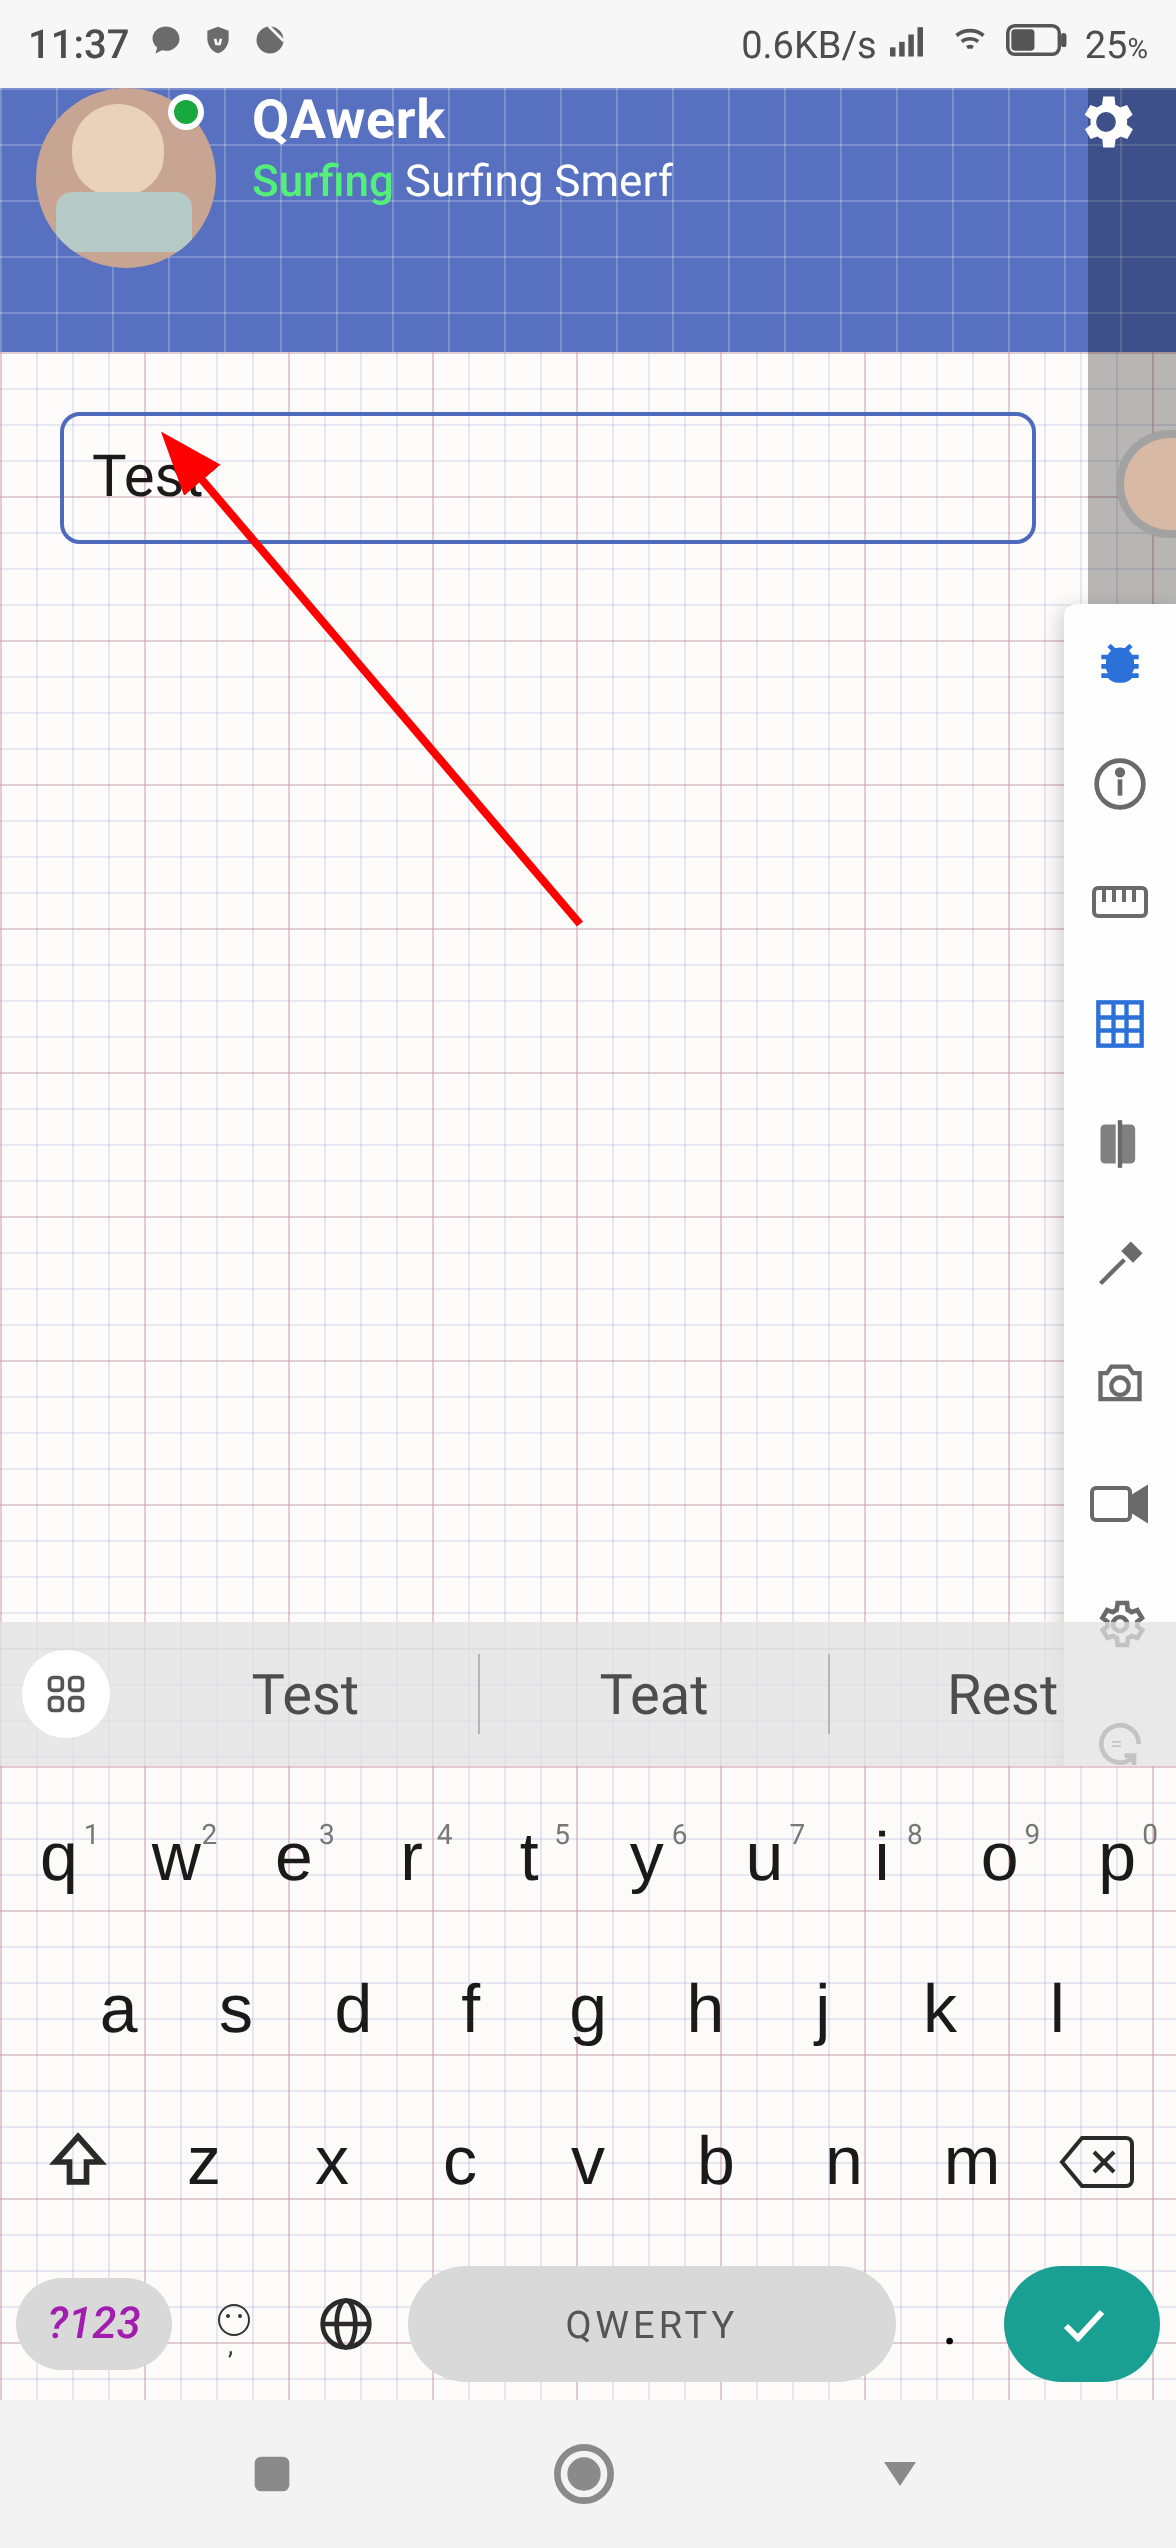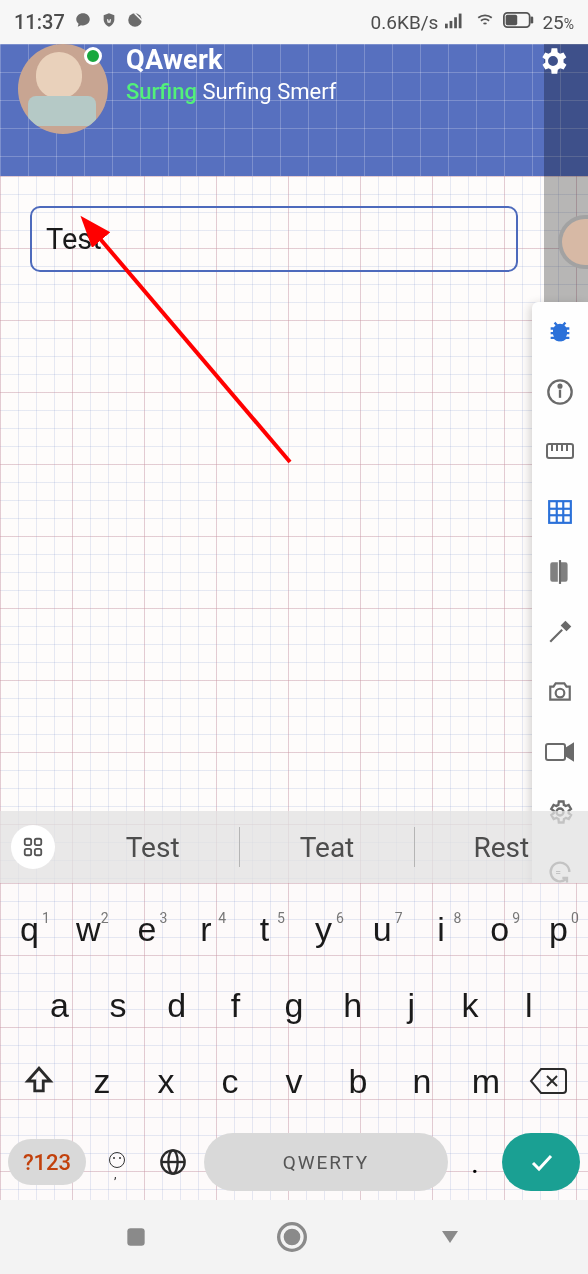--- a/index.html
+++ b/index.html
@@ -89,21 +89,21 @@
     padding-top:8px;
   }
   .krow { display:flex; height:76px; align-items:center; }
   .key { flex:1; position:relative; text-align:center; font-size:34px; color:#1a1a1a; font-family: Arial; }
   .key-sup { position:absolute; top:0px; right:9px; font-size:14px; color:#777; }
   .krow.r2 { padding: 0 30px; }
   .krow.r3 { padding: 0 8px; }
   .side-key { width:62px; display:flex; align-items:center; justify-content:center; }
   .shift-key svg, .back-key svg { display:block; }
   .krow.r4 { padding: 2px 8px 0; gap:6px; height:84px;}
-  .pill { height:46px; border-radius:30px; background:#d9d9d9; display:flex; align-items:center; justify-content:center; font-size:22px; color:#c2410c;}
+  .pill { height:46px; border-radius:30px; background:#d9d9d9; display:flex; align-items:center; justify-content:center; font-size:22px; color:#a21caf;font-style:italic;}
   .pill.sym { width:78px; font-weight:500;}
   .r4 .util { width:50px; display:flex; align-items:center; justify-content:center; color:#2a2a2a;}
   .space { flex:1; height:58px; border-radius:30px; background:#d9d9d9; display:flex; align-items:center; justify-content:center; font-size:19px; letter-spacing:2px; color:#555;}
   .dot-key { width:42px; text-align:center; font-size:30px;}
   .enter { width:78px; height:58px; border-radius:30px; background:#1aa093; display:flex; align-items:center; justify-content:center;}
   .enter svg { display:block; }
 
   
   .navbar { position:absolute; bottom:0; left:0; right:0; height:74px; background:#f3f3f3; display:flex; align-items:center; justify-content:space-around; padding:0 60px;}
   .nav-btn { color:#8a8a8a; }

